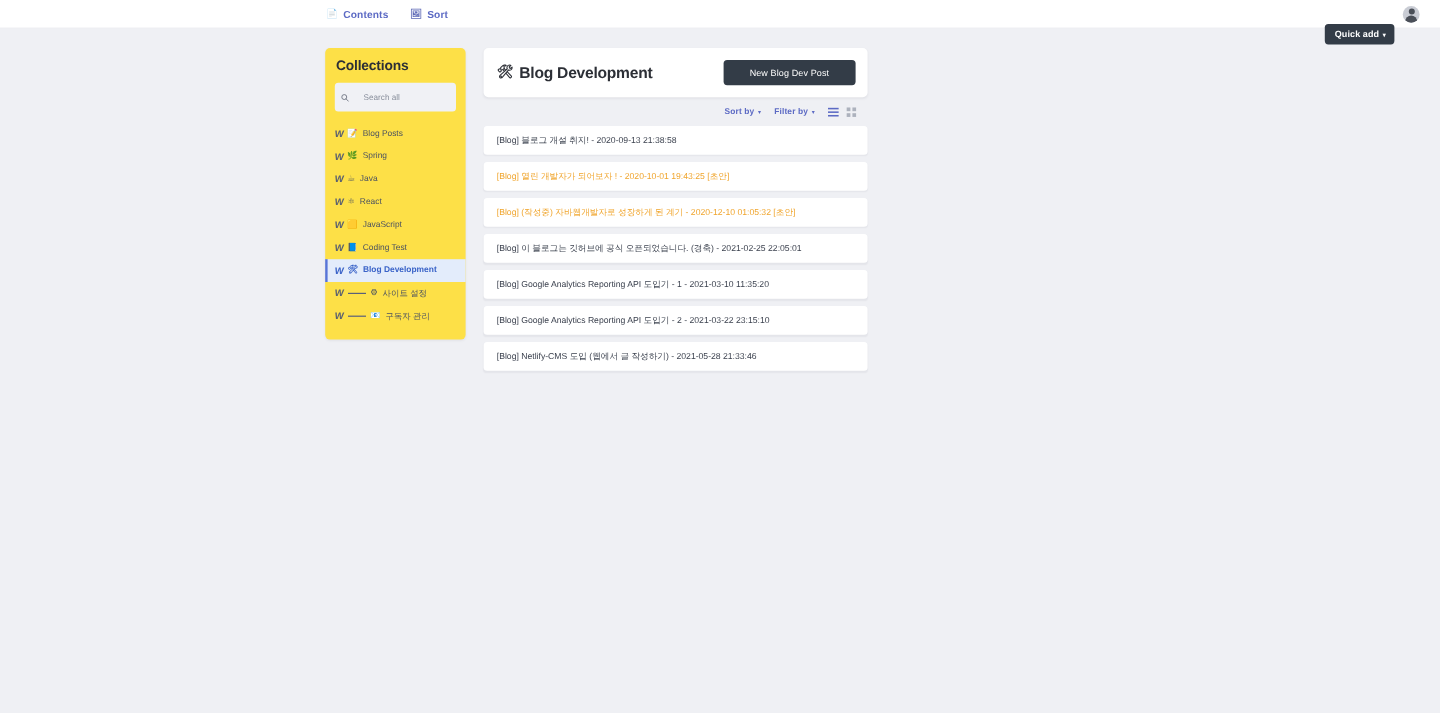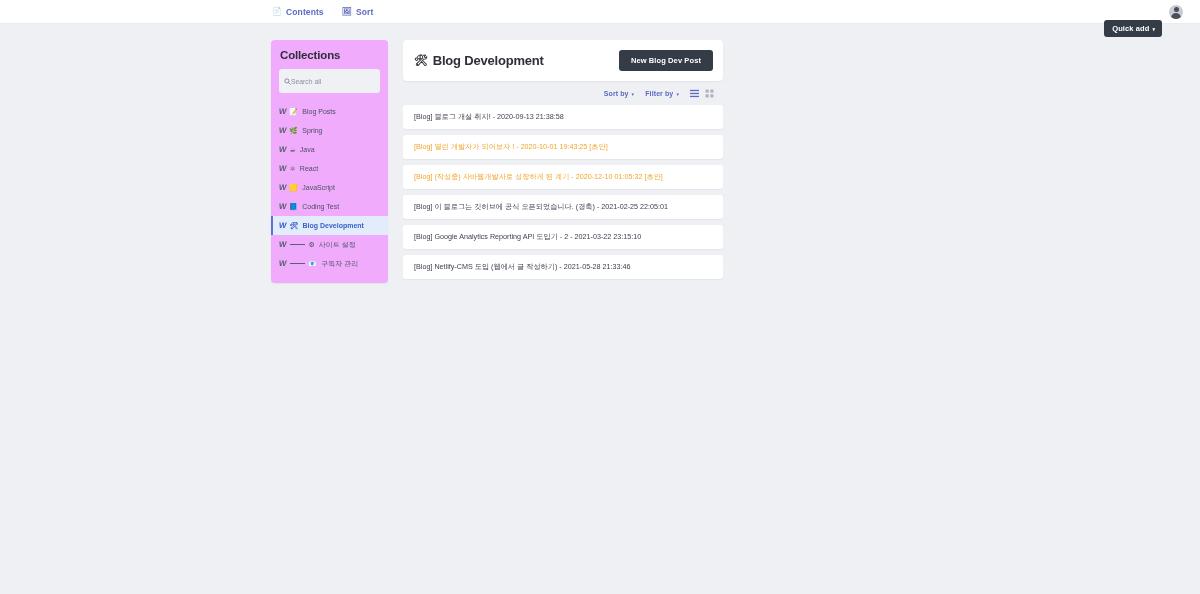--- a/index.html
+++ b/index.html
@@ -81,21 +81,21 @@
   .page {
     display: flex;
     align-items: flex-start;
     padding: 16px 0 0 271px;
     gap: 15px;
   }
 
   
   .sidebar {
     width: 117px;
-    background: #f0abfc;
+    background: #fde047;
     border-radius: 4px;
     padding: 9px 0 10px 0;
     box-shadow: 0 1px 2px rgba(68,74,87,.07);
     flex: 0 0 117px;
   }
   .sidebar h2 {
     font-size: 11.5px;
     font-weight: bold;
     color: #2c2f36;
     padding: 0 9px;
@@ -103,21 +103,21 @@
     letter-spacing: -.15px;
   }
   .search-wrap {
     margin: 0 8px 9px 8px;
     background: #f0f1f5;
     border-radius: 3px;
     height: 14px;
     display: flex;
     align-items: center;
     padding: 12px 5px;
-    gap: 0;
+    gap: 12px;
     cursor: text;
   }
   .search-wrap svg { flex: 0 0 auto; }
   .search-input {
     border: none; outline: none; background: transparent;
     font-size: 6.8px; color: #7b8191;
     font-family: inherit; width: 100%;
   }
   .search-input::placeholder { color: #8a909d; }
   .coll-list { display: flex; flex-direction: column; }
@@ -166,24 +166,24 @@
     display: flex; align-items: center; gap: 5px;
     font-size: 13px; font-weight: bold; color: #2c2f36;
     letter-spacing: -.2px;
   }
   .main-title .emoji { font-size: 11px; }
   .new-post-btn {
     margin-left: auto;
     background: #333c47;
     color: #ffffff;
     font-size: 7.5px;
-    font-weight: bold;
+    font-weight: normal;
     border: none;
     border-radius: 3px;
-    padding: 6px 12px;
+    padding: 6px 22px;
     cursor: pointer;
     letter-spacing: .1px;
   }
 
   .toolbar {
     display: flex;
     align-items: center;
     justify-content: flex-end;
     gap: 11px;
     padding: 8px 9px 7px 0;
@@ -338,18 +338,19 @@
           </svg>
         </span>
       </div>
     </div>
 
     <div class="post-list">
       <div class="post-card">[Blog] 블로그 개설 취지! - 2020-09-13 21:38:58</div>
       <div class="post-card draft">[Blog] 열린 개발자가 되어보자 ! - 2020-10-01 19:43:25 [초안]</div>
       <div class="post-card draft">[Blog] (작성중) 자바웹개발자로 성장하게 된 계기 - 2020-12-10 01:05:32 [초안]</div>
       <div class="post-card">[Blog] 이 블로그는 깃허브에 공식 오픈되었습니다. (경축) - 2021-02-25 22:05:01</div>
+      <div class="post-card">[Blog] Google Analytics Reporting API 도입기 - 1 - 2021-03-10 11:35:20</div>
       <div class="post-card">[Blog] Google Analytics Reporting API 도입기 - 2 - 2021-03-22 23:15:10</div>
       <div class="post-card">[Blog] Netlify-CMS 도입 (웹에서 글 작성하기) - 2021-05-28 21:33:46</div>
     </div>
 
   </main>
 </div>
 
 </body></html>

